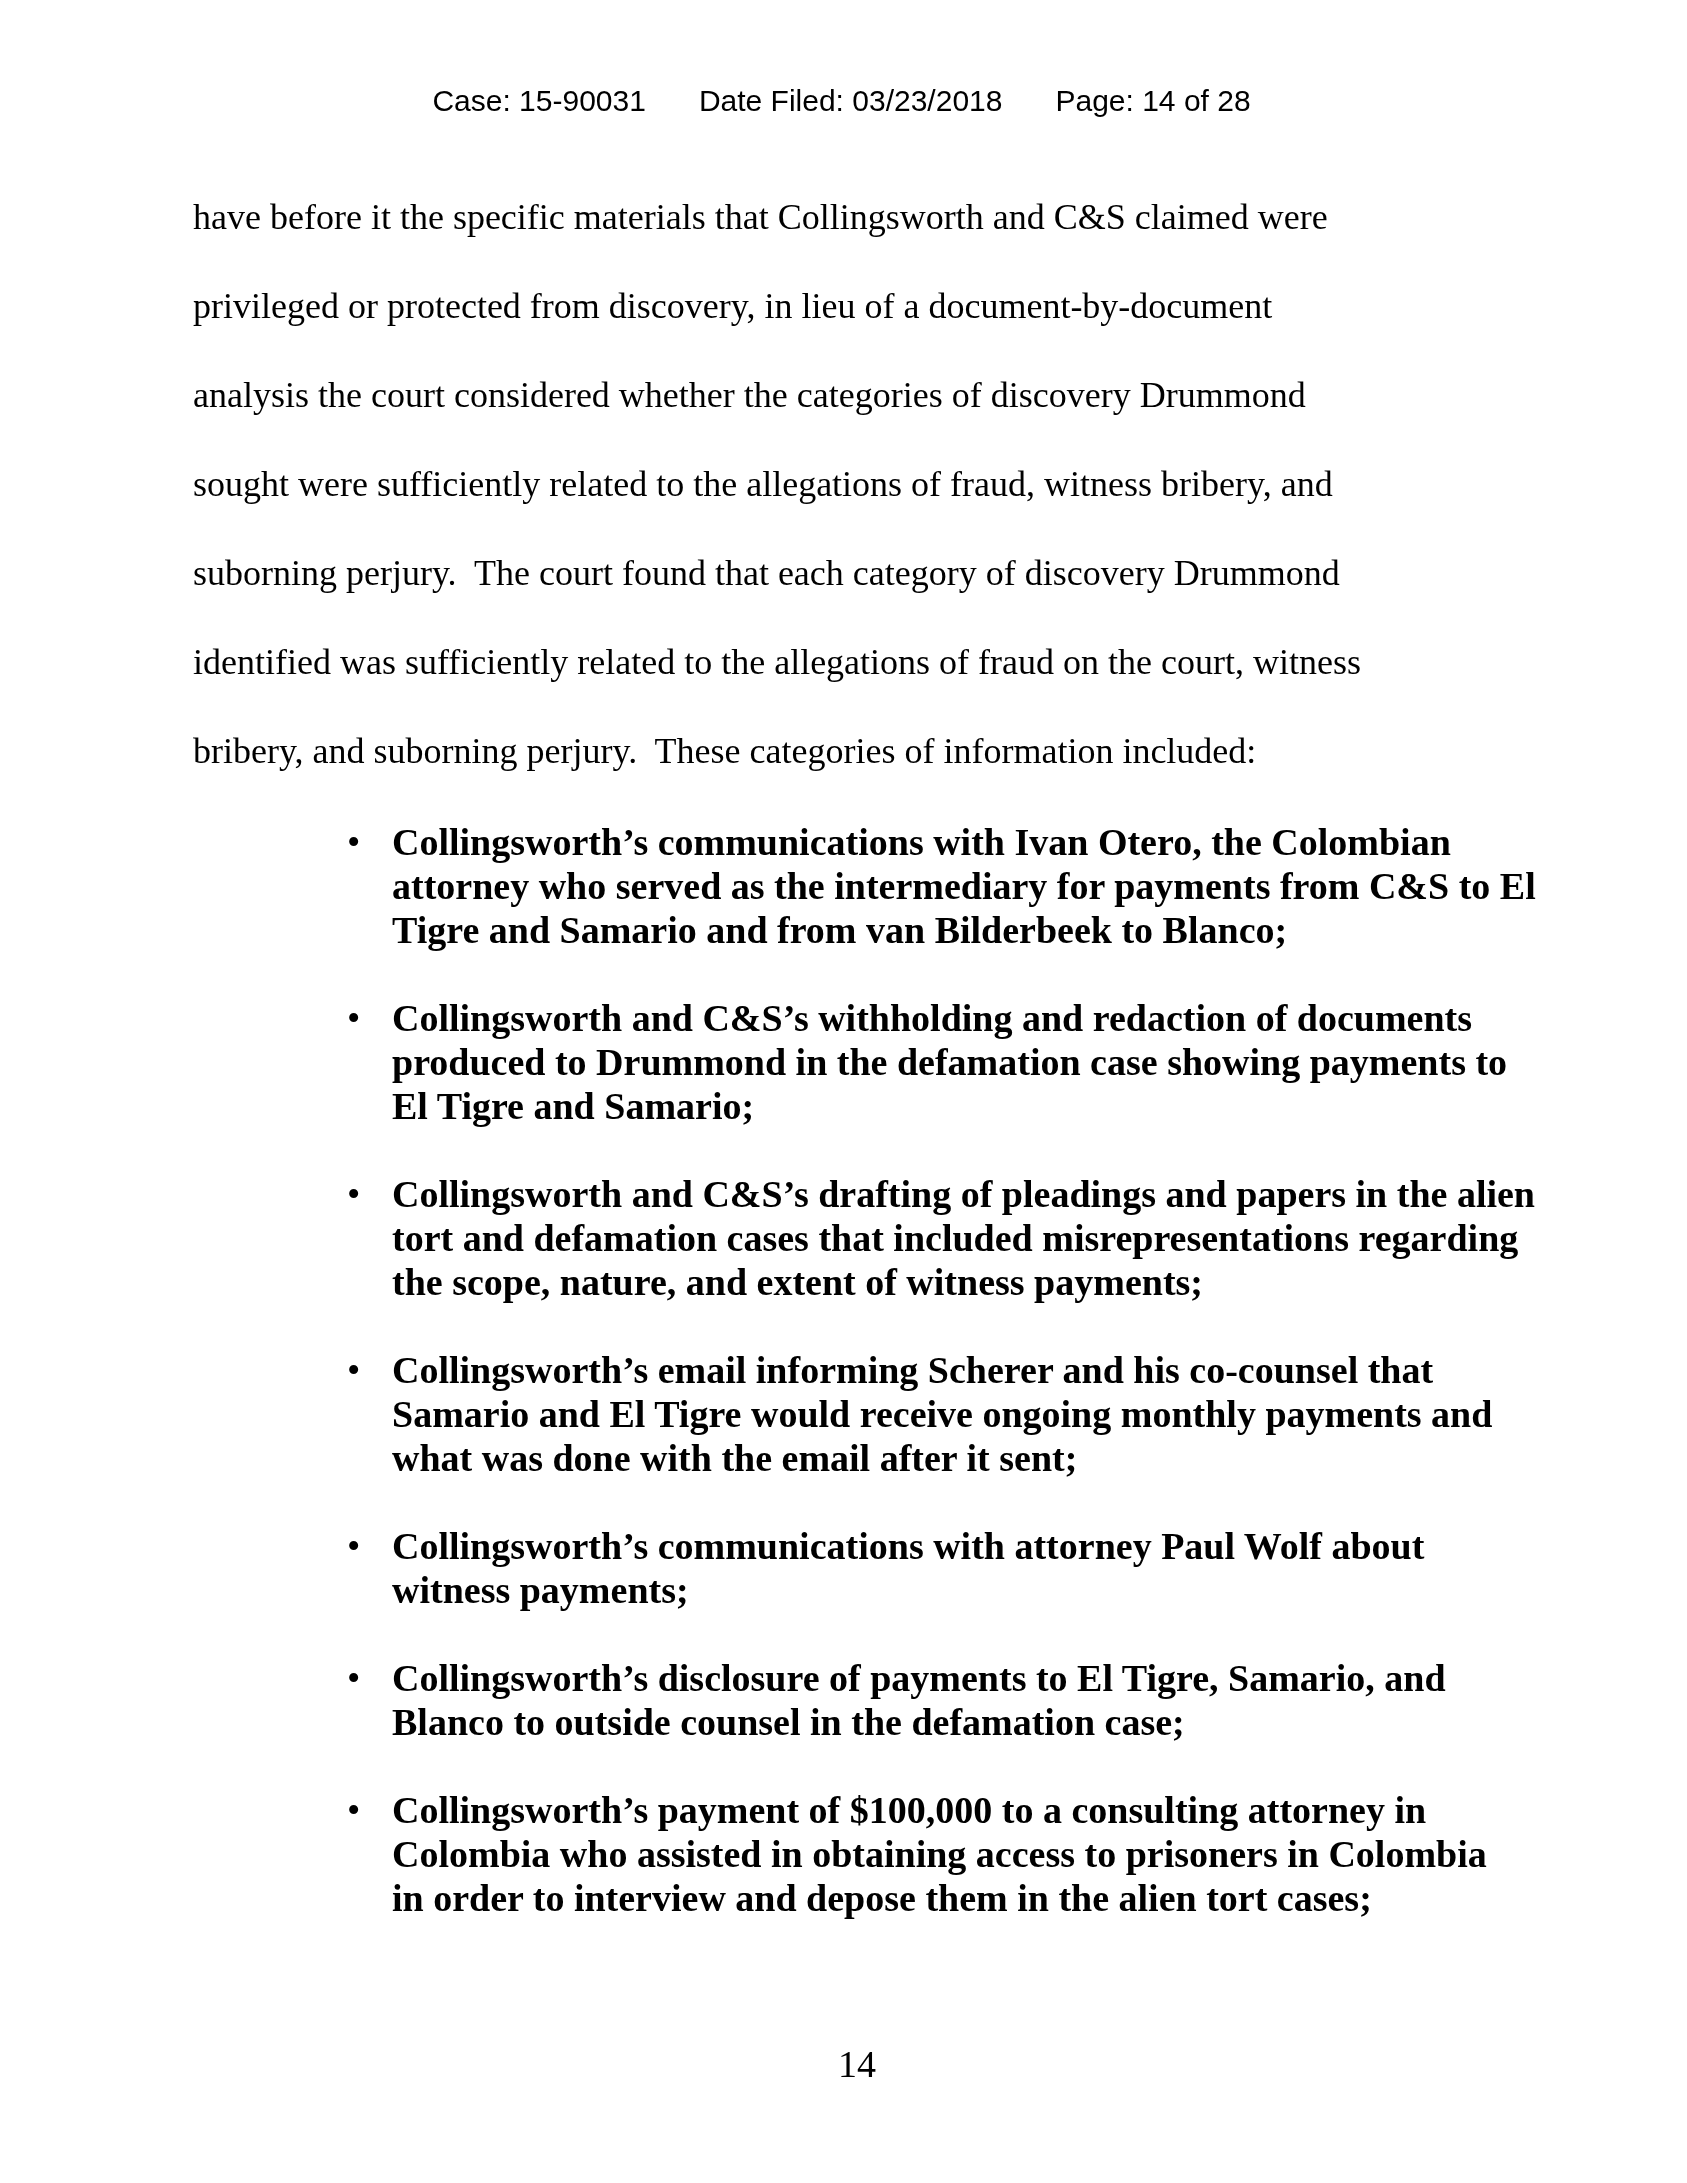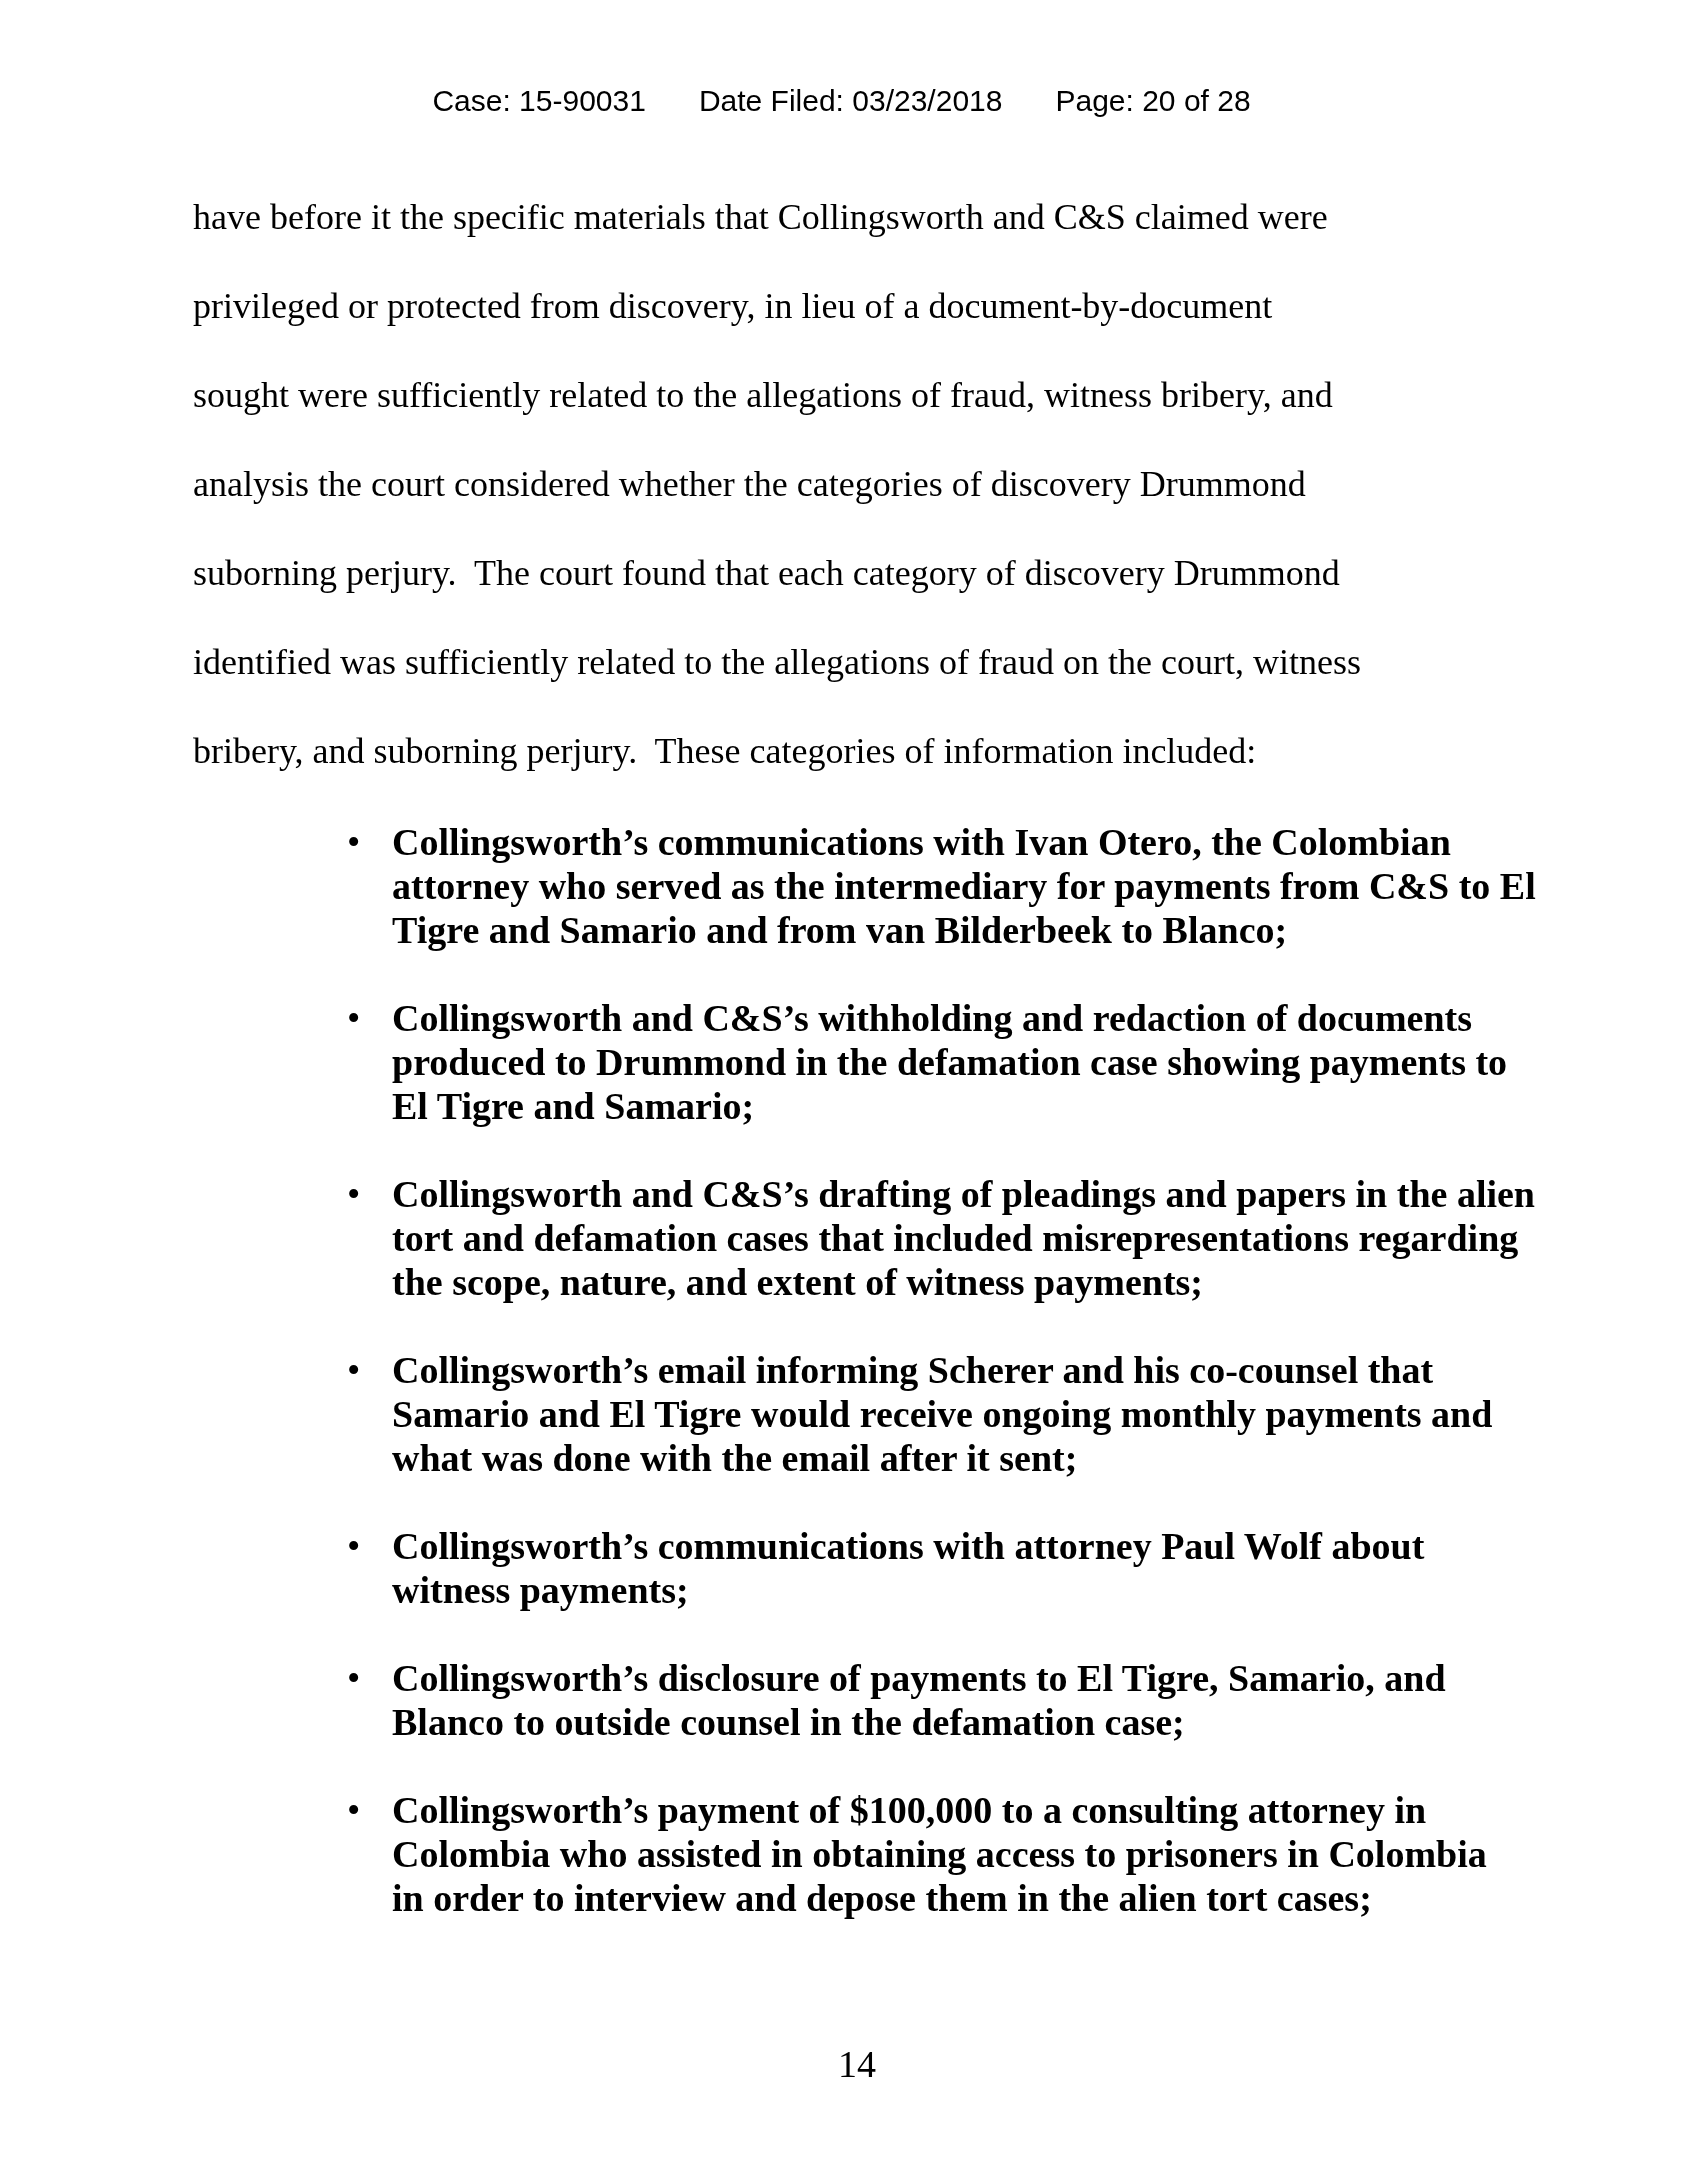--- a/index.html
+++ b/index.html
@@ -66,28 +66,28 @@
   }
 </style>
 </head>
 <body>
 
 <div id="page">
 
   <div class="header">
     <span>Case: 15-90031</span>
     <span>Date Filed: 03/23/2018</span>
-    <span>Page: 20 of 28</span>
+    <span>Page: 14 of 28</span>
   </div>
 
   <div class="paragraph">
       <div class="para-line">have before it the specific materials that Collingsworth and C&amp;S claimed were</div>
       <div class="para-line">privileged or protected from discovery, in lieu of a document-by-document</div>
+      <div class="para-line">analysis the court considered whether the categories of discovery Drummond</div>
       <div class="para-line">sought were sufficiently related to the allegations of fraud, witness bribery, and</div>
-      <div class="para-line">analysis the court considered whether the categories of discovery Drummond</div>
       <div class="para-line">suborning perjury.  The court found that each category of discovery Drummond</div>
       <div class="para-line">identified was sufficiently related to the allegations of fraud on the court, witness</div>
       <div class="para-line">bribery, and suborning perjury.  These categories of information included:</div>
     </div>
 
   <div class="bullets">
       <div class="bullet-item">
       <span class="bullet-marker">•</span>
       <div class="bullet-text">
           <div>Collingsworth’s communications with Ivan Otero, the Colombian</div>

